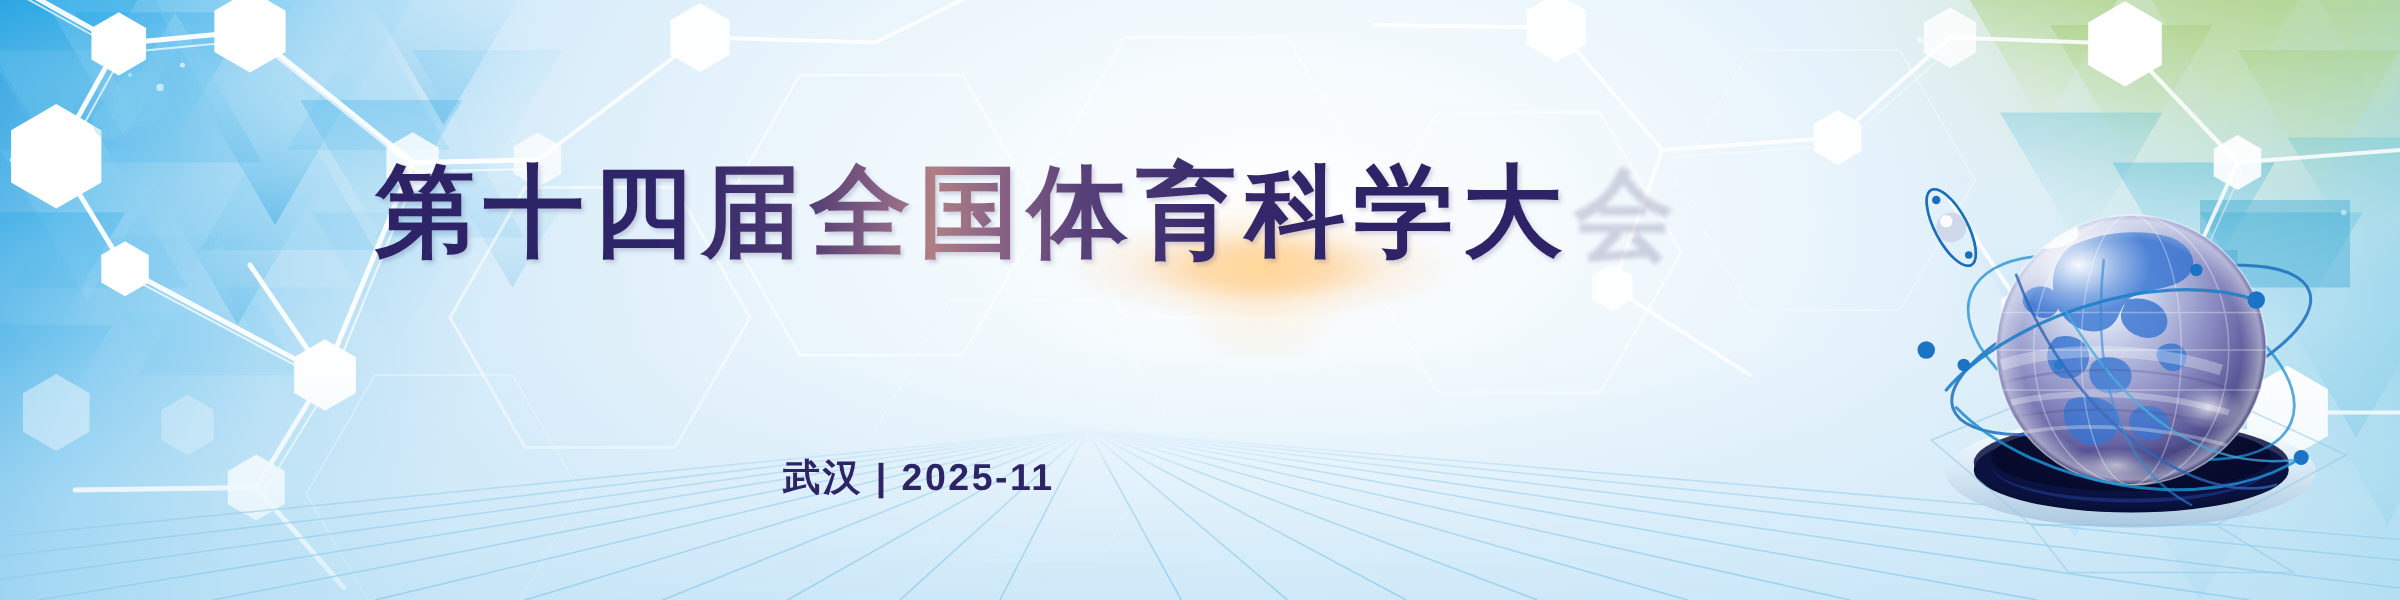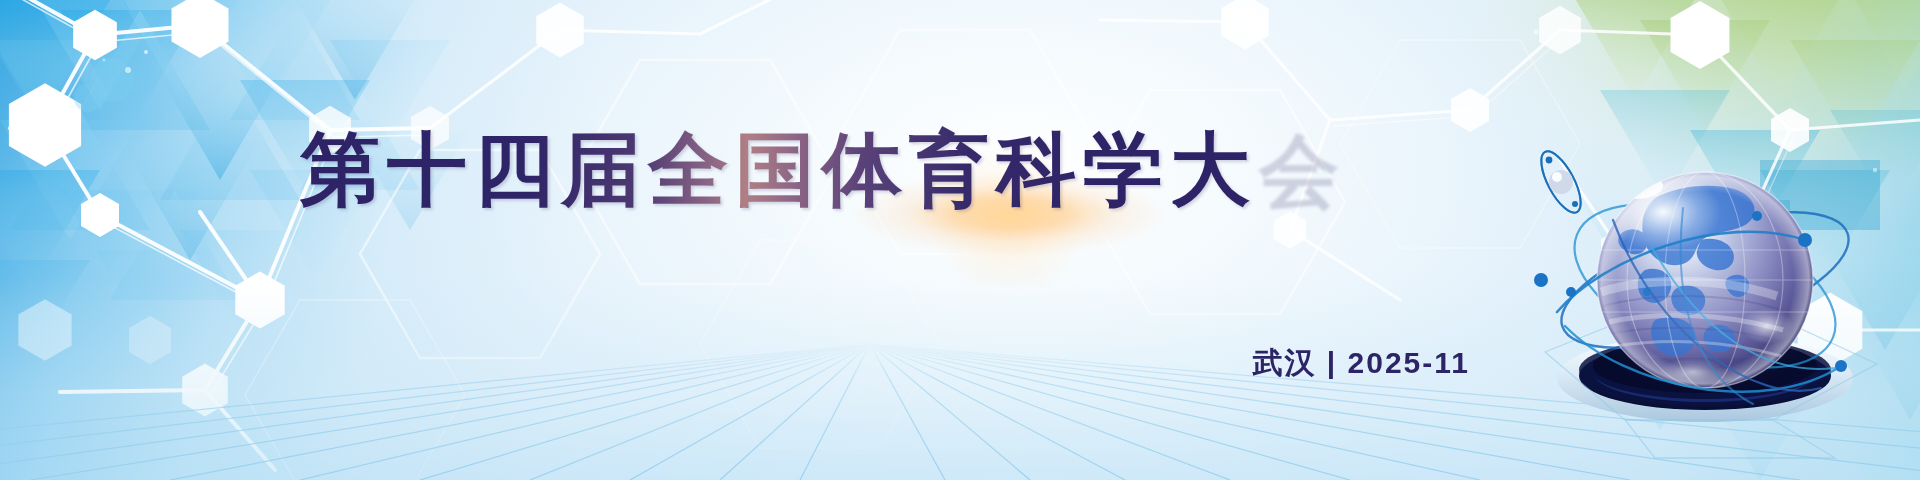--- a/index.html
+++ b/index.html
@@ -82,22 +82,22 @@
     -webkit-background-clip:text;background-clip:text;
     -webkit-text-fill-color:transparent;color:transparent;
     text-shadow:none;
   }
   #title-shadow{
     position:absolute;left:302px;top:124px;width:950px;height:96px;
     font-size:80px;line-height:96px;font-weight:700;letter-spacing:7px;
     white-space:nowrap;color:rgba(40,30,90,.18);filter:blur(1.5px);
   }
   #subtitle{
-    position:absolute;left:0;top:344px;width:1470px;
-    text-align:right;
+    position:absolute;left:0;top:364px;width:1470px;
+    text-align:center;
     font-size:30px;line-height:38px;font-weight:700;letter-spacing:2px;
     color:#2d2465;
   }
 
   
   #globe-block{position:absolute;left:1505px;top:120px;width:415px;height:360px;}
 </style>
 </head>
 <body>
 

